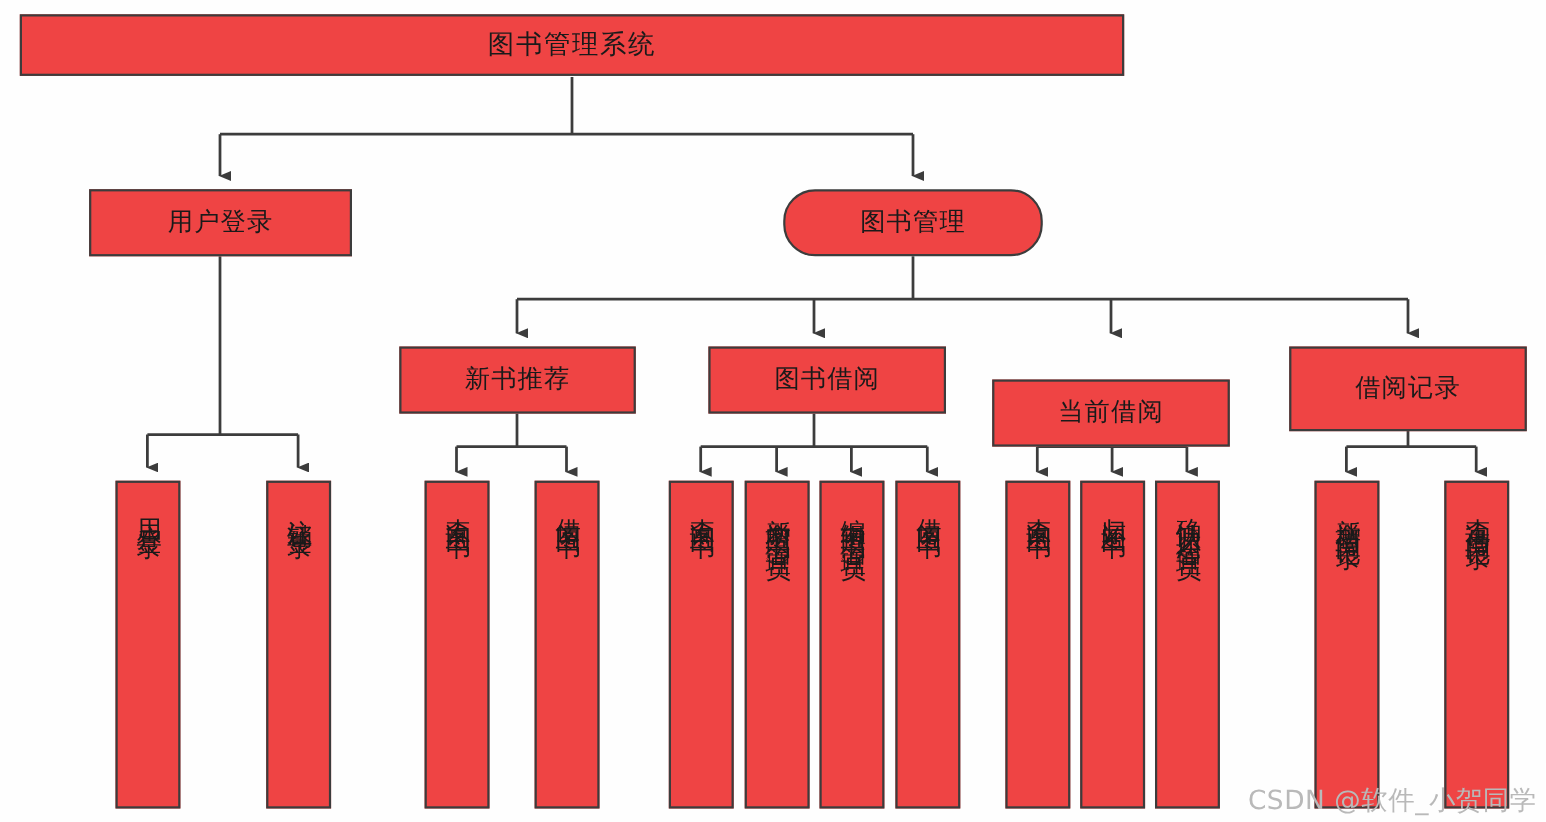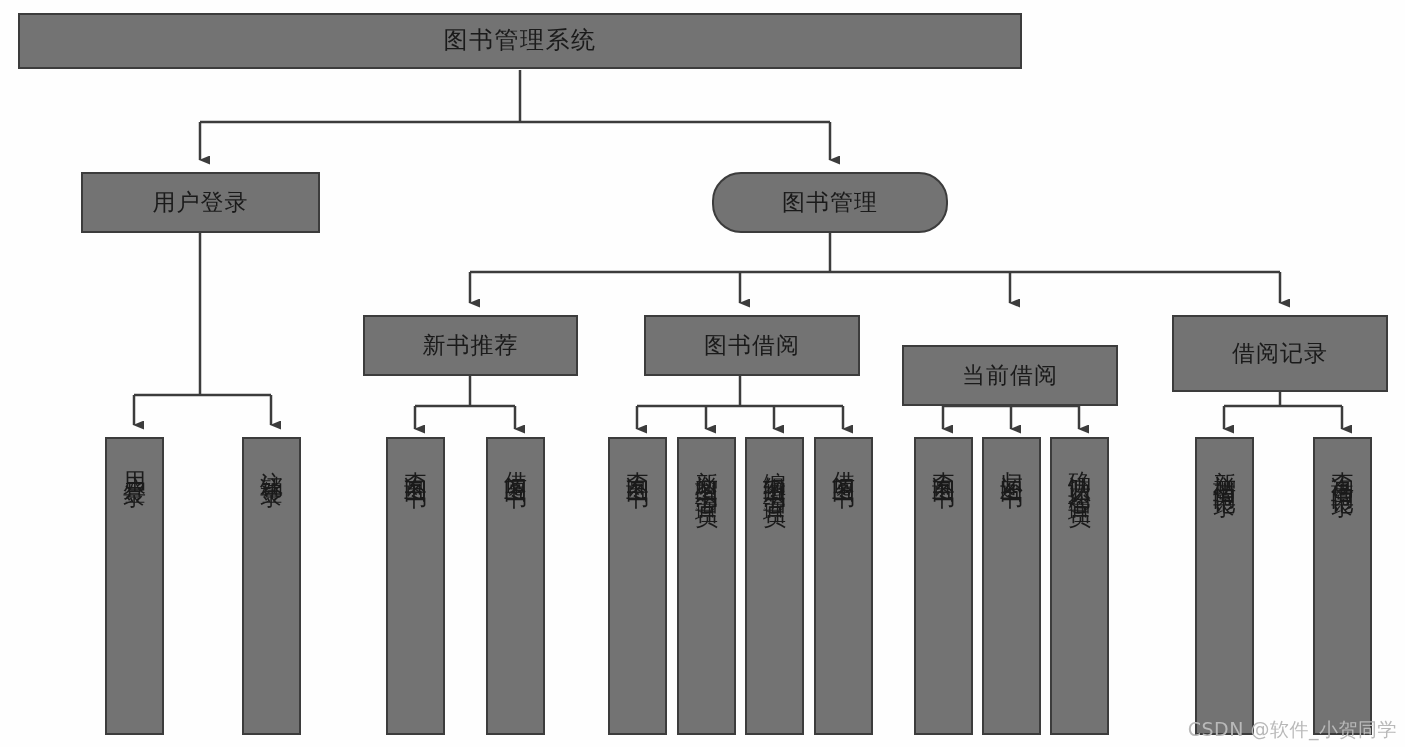--- a/index.html
+++ b/index.html
@@ -23,21 +23,21 @@
     left: 0;
     top: 0;
     width: 1405px;
     height: 747px;
     pointer-events: none;
   }
   .node {
     position: absolute;
     box-sizing: border-box;
     border: 2.5px solid #3c3c3c;
-    background: #737373;
+    background: #ef4444;
     display: flex;
     align-items: center;
     justify-content: center;
     color: #1a1a1a;
     line-height: 1.05;
   }
   .node.horiz {
     font-size: 23px;
     letter-spacing: 1px;
   }
@@ -56,21 +56,21 @@
     text-orientation: upright;
     letter-spacing: 5px;
     line-height: 1;
     white-space: nowrap;
     display: block;
   }
   .watermark {
     position: absolute;
     right: 8px;
     bottom: 4px;
-    font-size: 19px;
+    font-size: 24px;
     color: #b9b9b9;
     letter-spacing: 0.5px;
     white-space: nowrap;
     user-select: none;
   }
 </style>
 </head>
 <body>
 
 <div id="diagram-root">

